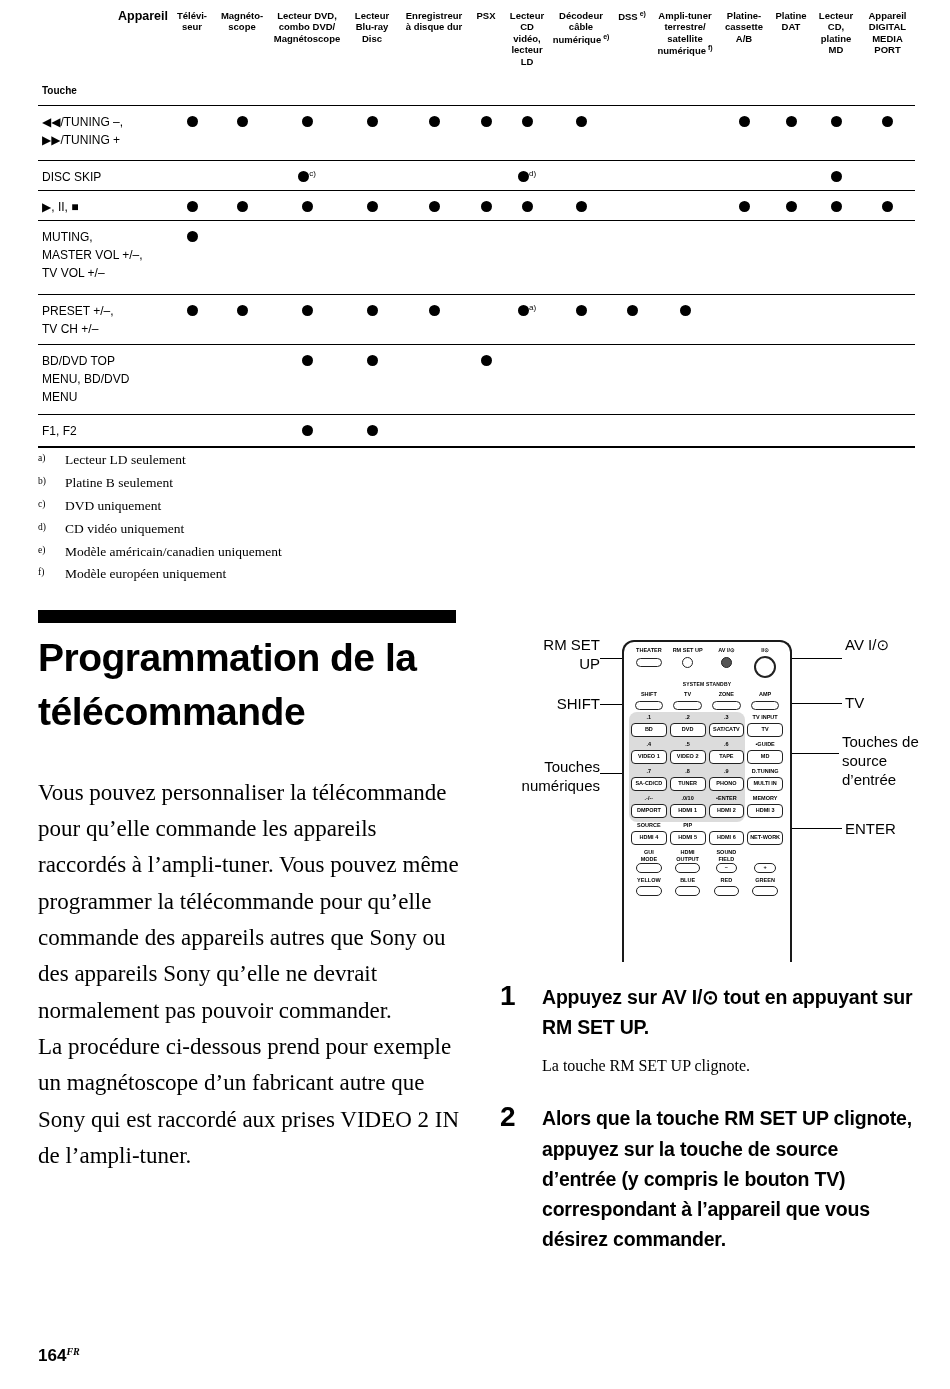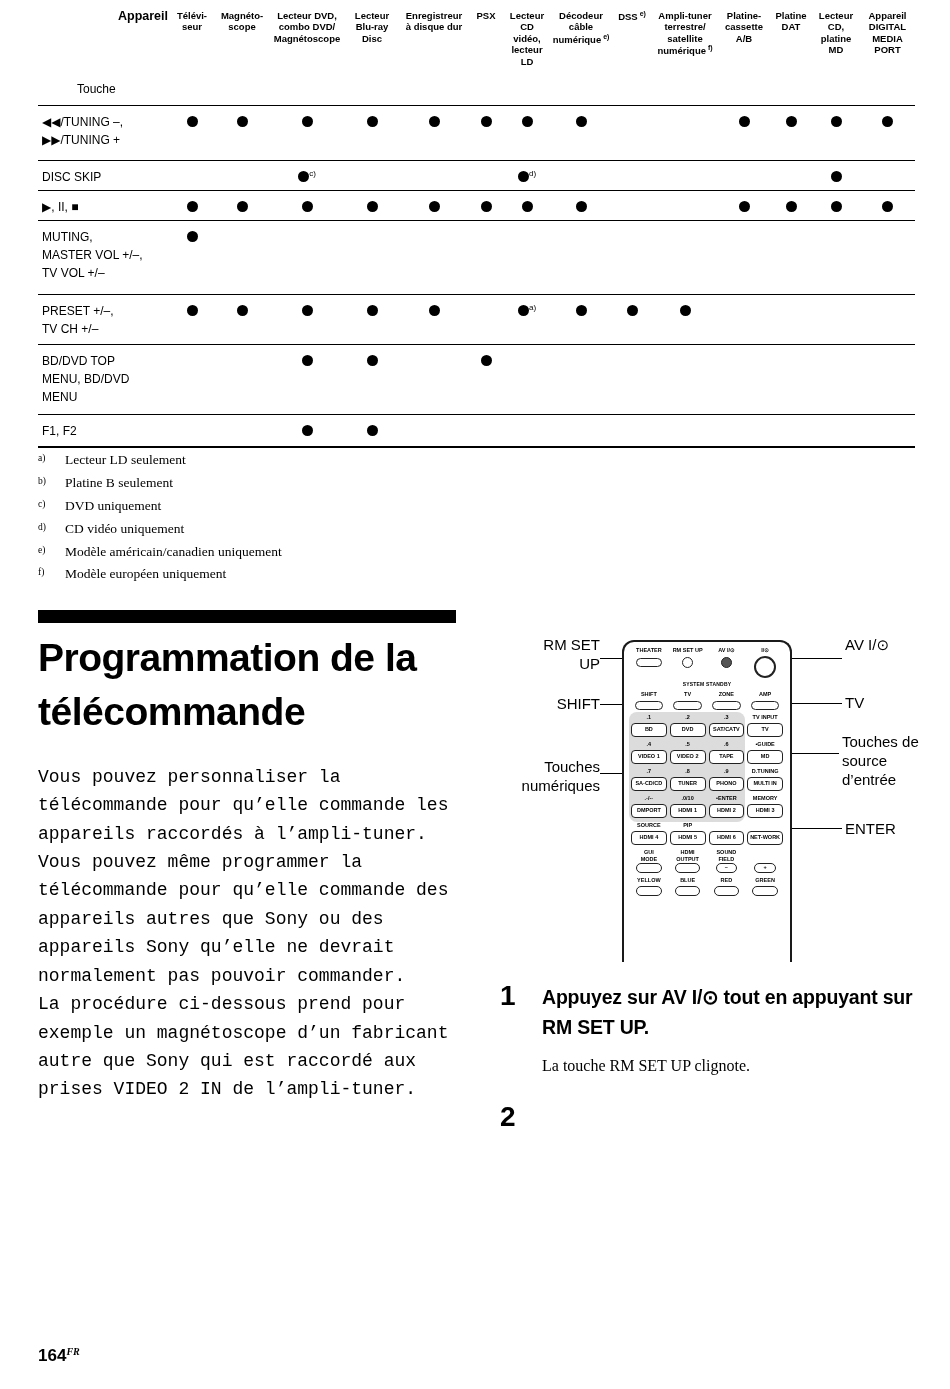--- a/index.html
+++ b/index.html
@@ -10,21 +10,21 @@
   
   .device-table { position:absolute; left:38px; top:8px; width:877px;
                   border-collapse:collapse; table-layout:fixed; }
   .device-table th, .device-table td { vertical-align:top; }
   .device-table thead th { font-weight:bold; font-size:9.5px; line-height:1.2;
                   text-align:center; padding-top:2px; height:97px;
                   border-bottom:1px solid #000; }
   .device-table thead th sup { font-size:7px; }
   th.corner { position:relative; }
   .corner .appareil { position:absolute; top:1px; right:2px; font-size:12.5px; font-weight:bold; }
-  .corner .touche   { position:absolute; bottom:8px; left:4px; font-size:12px; font-weight:normal;margin-left:35px; }
+  .corner .touche   { position:absolute; bottom:8px; left:4px; font-size:10px; font-weight:bold; }
   .device-table tbody th { text-align:left; font-weight:normal; font-size:12px;
                   padding:7px 0 0 4px; white-space:pre-line; line-height:1.5;
                   border-bottom:1px solid #000; }
   .device-table tbody td { border-bottom:1px solid #000; text-align:center; padding-top:7px; }
   .device-table tbody tr:nth-child(1){height:55px;}
   .device-table tbody tr:nth-child(2){height:30px;}
   .device-table tbody tr:nth-child(3){height:30px;margin-left:28px;}
   .device-table tbody tr:nth-child(4){height:74px;}
   .device-table tbody tr:nth-child(5){height:50px;}
   .device-table tbody tr:nth-child(6){height:70px;}
@@ -37,22 +37,22 @@
   .footnotes { position:absolute; left:38px; top:452px; width:520px; }
   .footnote { display:flex; font-family:"Liberation Serif",serif; font-size:13.5px;
               line-height:1.25; margin-bottom:6px; }
   .fnmark { width:27px; flex:none; font-size:9.5px; padding-top:1px; }
 
   
   .section-left { position:absolute; left:38px; top:610px; width:426px; }
   .title-bar { width:418px; height:13px; background:#000; }
   .section-title { font-size:39px; font-weight:bold; line-height:1.38;
                    letter-spacing:-0.5px; margin-top:8px; width:400px; }
-  .section-body { margin-top:24px; font-family:Liberation Mono, monospace;
-                  font-size:18px; line-height:1.58; white-space:pre-line; width:426px; }
+  .section-body { margin-top:36px; font-family:Liberation Serif, serif;
+                  font-size:23px; line-height:1.58; white-space:pre-line; width:426px; }
 
   
   .diagram { position:absolute; left:500px; top:620px; width:420px; height:358px; }
   .callout { position:absolute; font-size:15px; line-height:1.25; }
   .callout.left { text-align:right; }
   .cline { position:absolute; border-top:1.4px solid #000; height:0; }
 
   .co-rmsetup { top:16px; left:30px;  width:70px; }
   .co-shift   { top:75px; left:0;     width:100px; }
   .co-num     { top:138px; left:0;    width:100px; }
@@ -515,18 +515,21 @@
 <div id="steps" class="steps">
     <div class="step">
       <div class="step-num">1</div>
       <div class="step-body">
         <div class="step-bold">Appuyez sur AV I/⊙ tout en appuyant sur RM SET UP.</div>
         <div class="step-normal">La touche RM SET UP clignote.</div>
       </div>
     </div>
     <div class="step">
       <div class="step-num">2</div>
+      <div class="step-body">
+        <div class="step-bold">Alors que la touche RM SET UP clignote, appuyez sur la touche de source d’entrée (y compris le bouton TV) correspondant à l’appareil que vous désirez commander.</div>
+      </div>
     </div>
   </div>
 
 <div class="footer">
   <span class="page-num">164</span><span class="page-region">FR</span>
 </div>
 
 </body></html>

